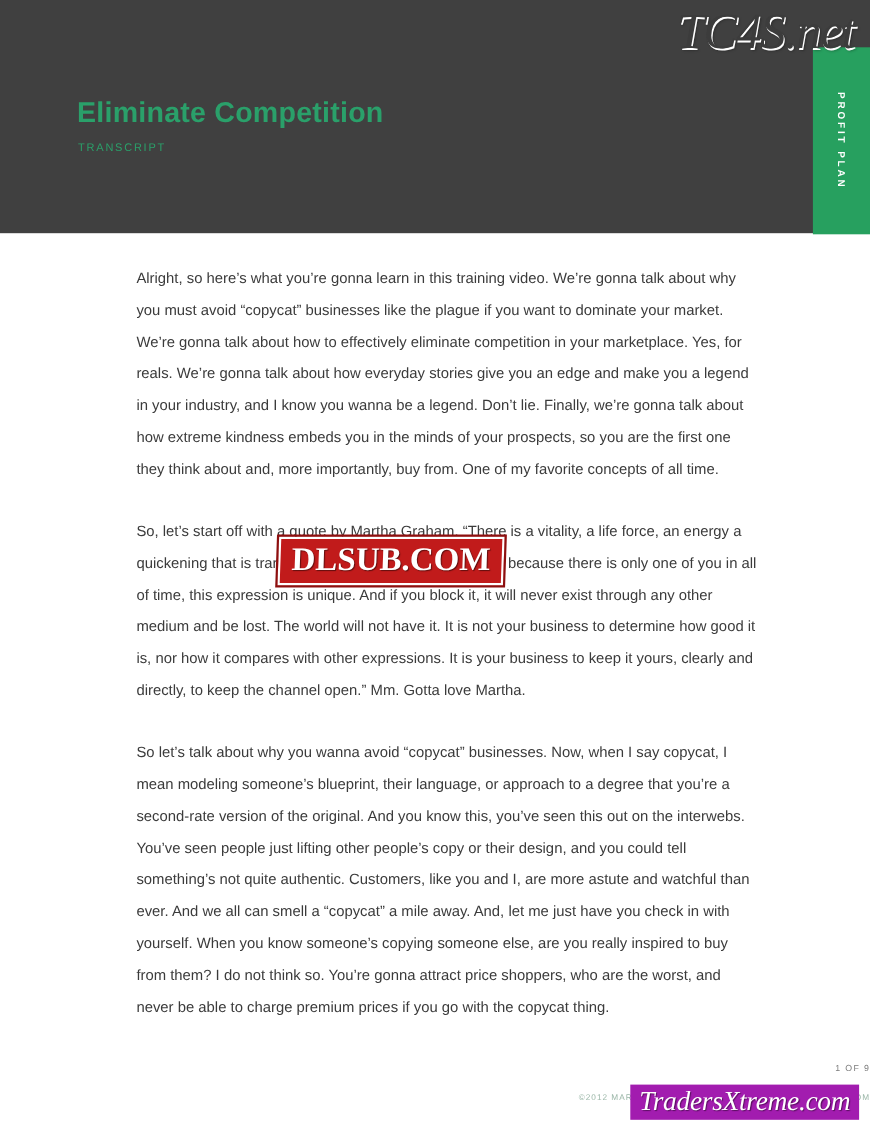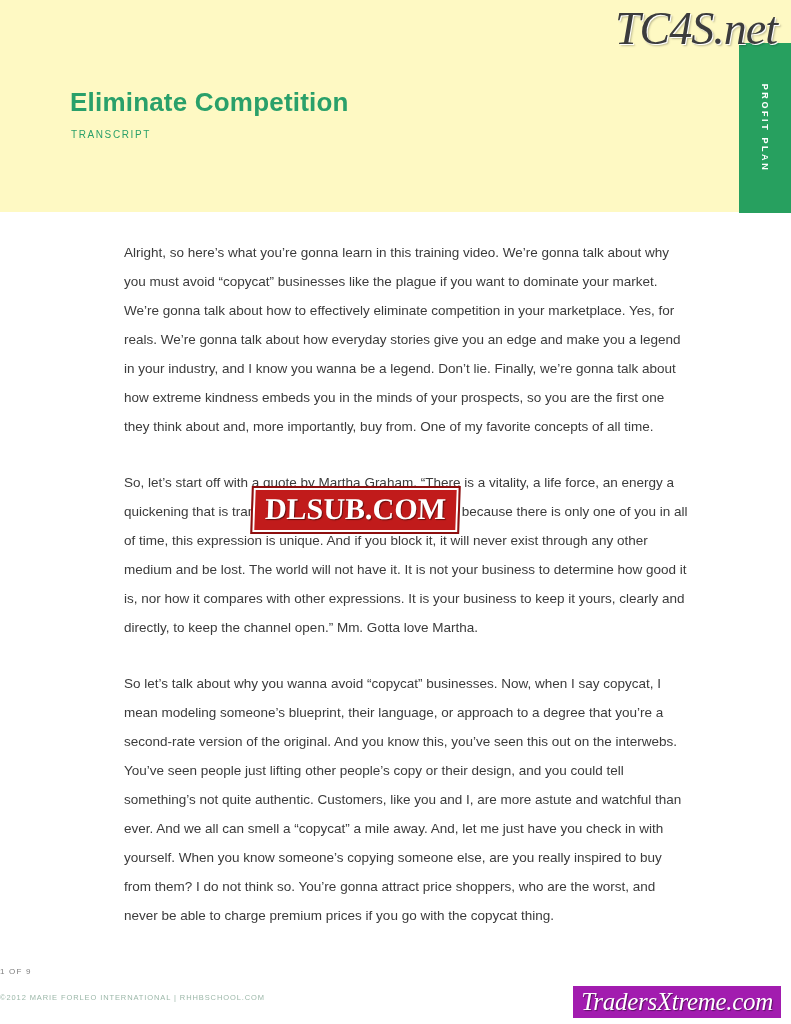--- a/index.html
+++ b/index.html
@@ -22,21 +22,21 @@
     height: 1024px;
     background: #ffffff;
   }
 
   .header-band {
     position: absolute;
     top: 0;
     left: 0;
     width: 791px;
     height: 212px;
-    background: #fef9c3;
+    background: #404040;
   }
 
   .title-block {
     position: absolute;
     left: 70px;
     top: 88px;
   }
 
   .doc-title {
     font-size: 26px;
@@ -108,21 +108,21 @@
     text-align: left;
   }
   .para:last-child { margin-bottom: 0; }
 
   
   .footer {
     position: absolute;
     left: 0;
     bottom: 22px;
     width: 791px;
-    text-align: left;
+    text-align: right;
   }
   .page-num {
     font-size: 8px;
     letter-spacing: 1.2px;
     color: #7d7d7d;
     margin-bottom: 17px;
   }
   .copyright {
     font-size: 7.5px;
     letter-spacing: 0.9px;

